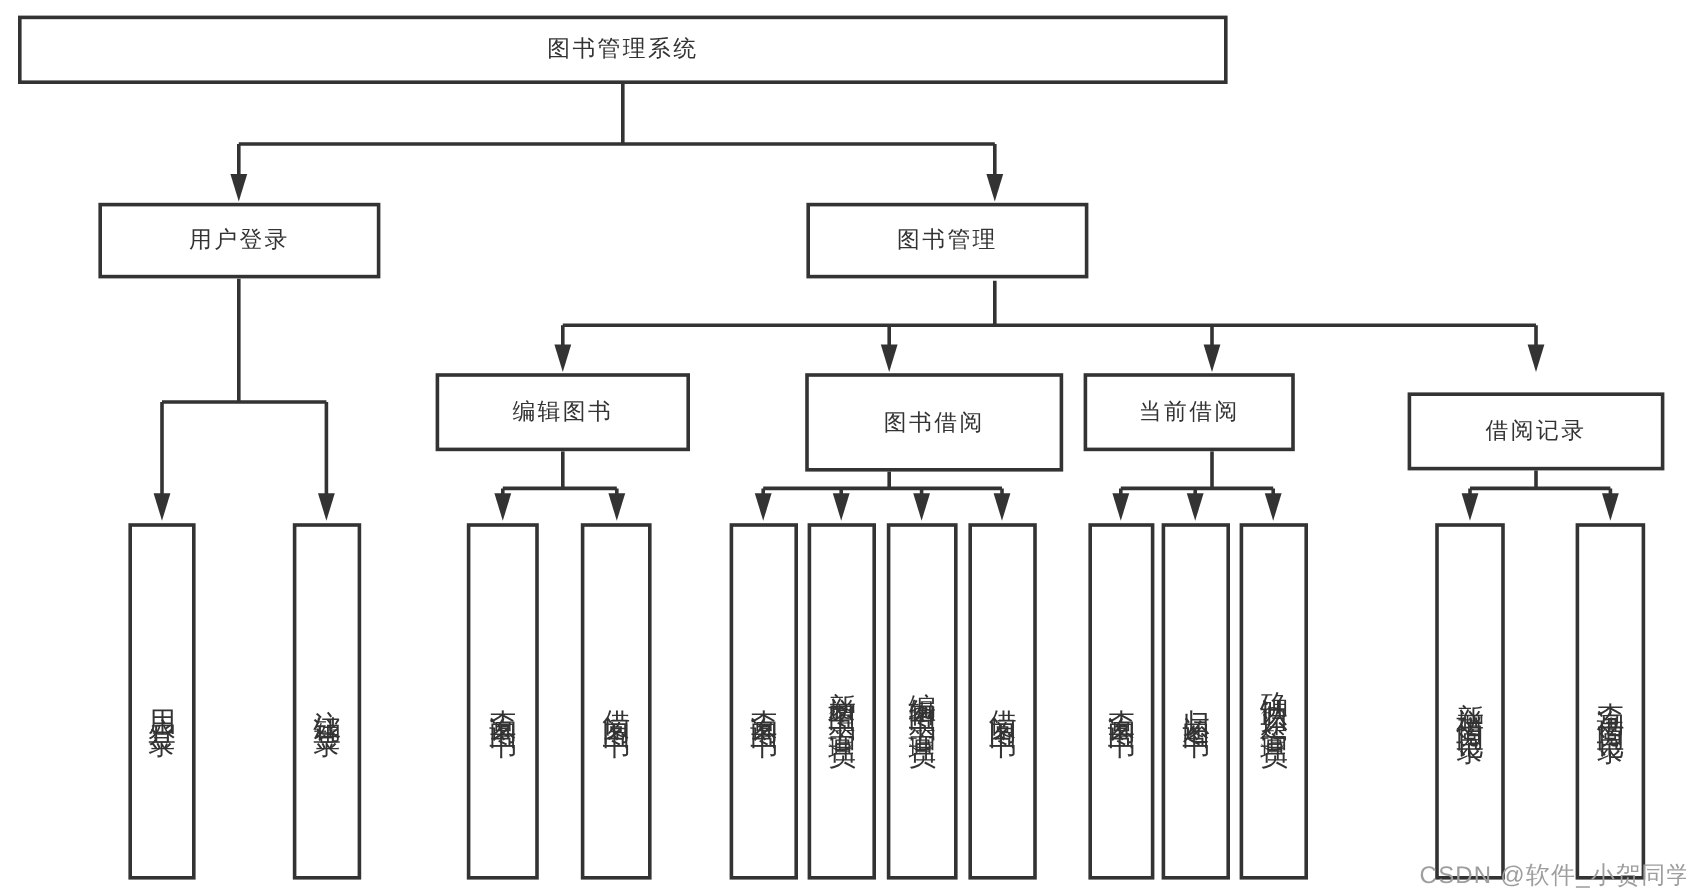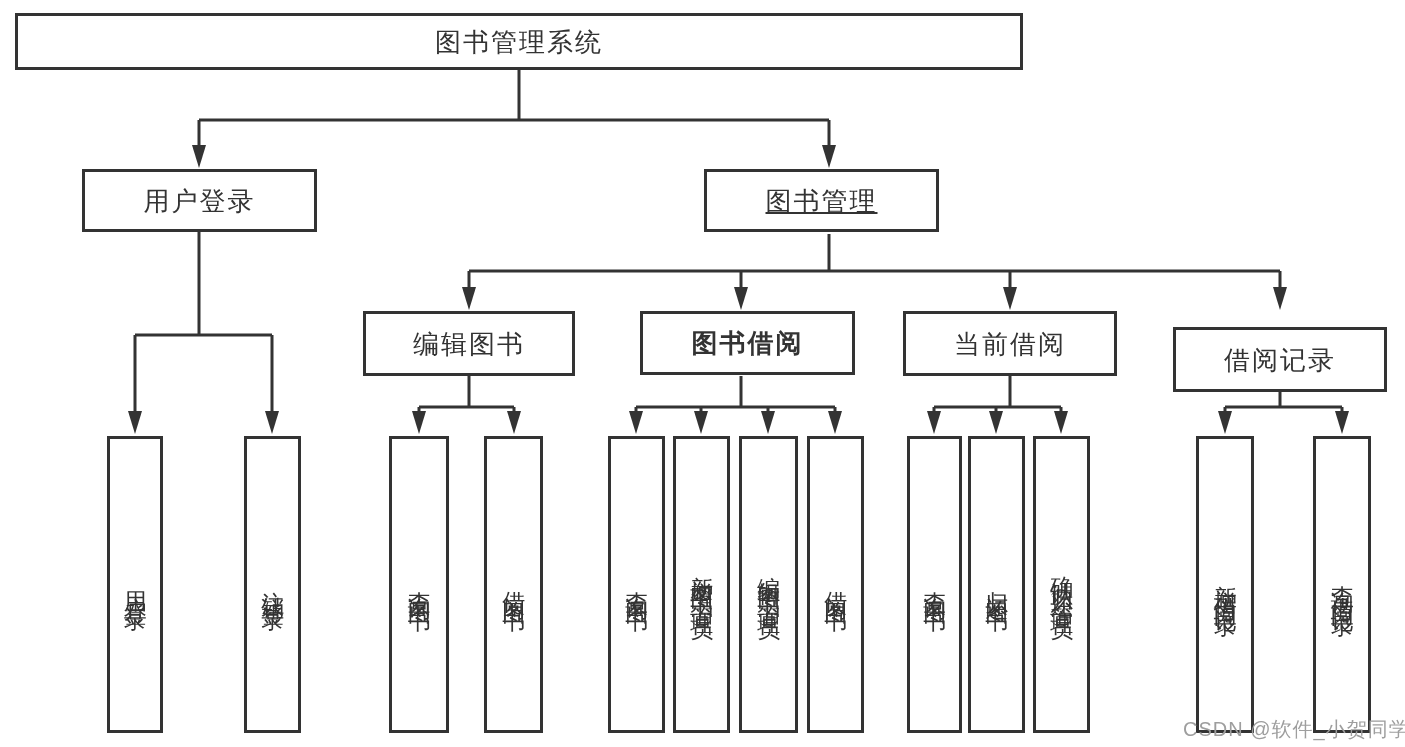--- a/index.html
+++ b/index.html
@@ -21,21 +21,21 @@
   .ln { stroke: #333333; stroke-width: 3; fill: none; }
   .ah { fill: #333333; stroke: none; }
   .box {
     position: absolute;
     box-sizing: border-box;
     border: 3px solid #333333;
     background: #ffffff;
     display: flex;
     align-items: center;
     justify-content: center;
-    font-size: 26px;
+    font-size: 19px;
     letter-spacing: 2px;
     color: #333333;
     line-height: 1;
   }
   .vbox { font-size: 23px; letter-spacing: 0; }
   .vbox .vtext {
     writing-mode: vertical-rl;
     text-orientation: mixed;
     letter-spacing: 6px;
     line-height: 1.1;
@@ -100,31 +100,31 @@
     </g>
   </svg>
 
   <div class="box" style="left:15px; top:13px; width:1008px; height:57px;">
     <span>图书管理系统</span>
   </div>
 
   <div class="box" style="left:82px; top:169px; width:235px; height:63px;">
     <span>用户登录</span>
   </div>
-  <div class="box" style="left:704px; top:169px; width:235px; height:63px;text-decoration:underline;">
+  <div class="box" style="left:672px; top:169px; width:235px; height:63px;">
     <span>图书管理</span>
   </div>
 
   <div class="box" style="left:363px; top:311px; width:212px; height:65px;">
     <span>编辑图书</span>
   </div>
-  <div class="box" style="left:640px; top:311px; width:215px; height:64px;font-weight:bold;">
+  <div class="box" style="left:671px; top:311px; width:215px; height:82px;">
     <span>图书借阅</span>
   </div>
-  <div class="box" style="left:903px; top:311px; width:214px; height:65px;">
+  <div class="box" style="left:903px; top:311px; width:176px; height:65px;">
     <span>当前借阅</span>
   </div>
   <div class="box" style="left:1173px; top:311px; width:214px; height:65px;margin-top:16px;">
     <span>借阅记录</span>
   </div>
 
   <div class="box vbox" style="left:107px; top:436px; width:56px; height:297px;">
     <span class="vtext">用户登录</span>
   </div>
   <div class="box vbox" style="left:244px; top:436px; width:57px; height:297px;">

